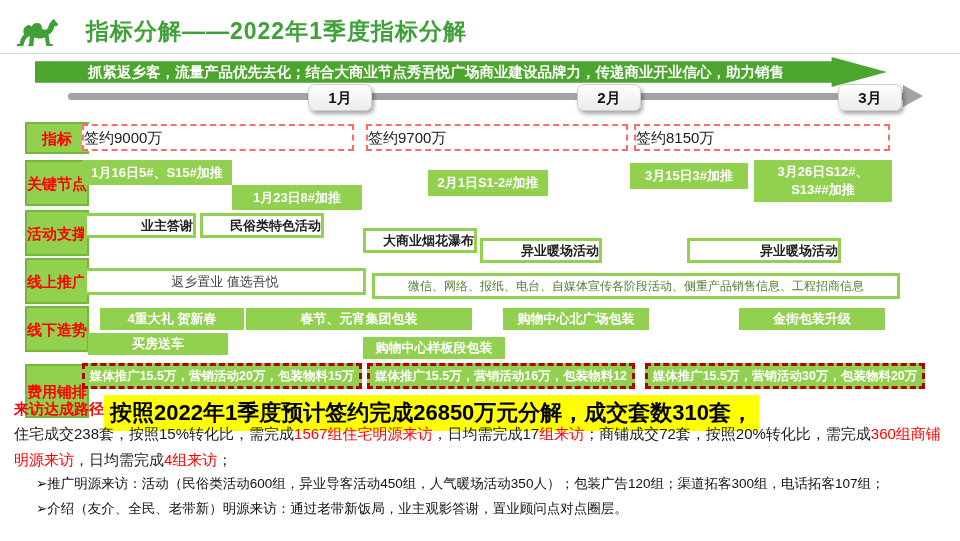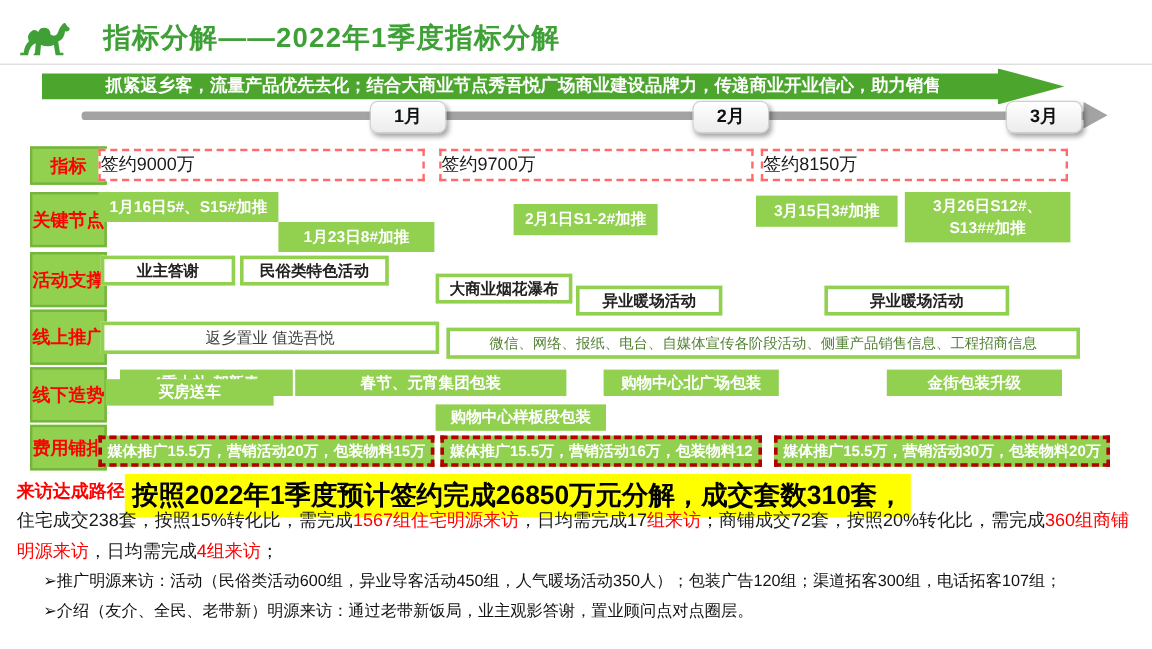--- a/index.html
+++ b/index.html
@@ -30,21 +30,21 @@
 
   .rlabel{left:25px;width:64px;background:var(--box-green);border:2px solid var(--label-border-green);
     color:var(--red-text);font-weight:bold;font-size:15px;display:flex;align-items:center;
     justify-content:center;text-align:center;line-height:19px;}
 
   .ind{background:#fff;border:2px dashed var(--ind-dash-red);color:var(--dark-text);
     font-size:15px;text-align:left;line-height:23px;height:27px;}
   .kn{background:var(--box-green);color:#fff;font-weight:bold;font-size:13px;
     display:flex;align-items:center;justify-content:center;text-align:center;line-height:18px;}
   .act{background:#fff;border:3px solid var(--box-green);color:#222;font-weight:bold;
-    font-size:13px;text-align:center;line-height:19px;height:25px;}
+    font-size:13px;text-align:right;line-height:19px;height:25px;}
   .onl{background:#fff;border:3px solid var(--box-green);text-align:center;}
   .off{background:var(--box-green);color:#fff;font-weight:bold;font-size:13px;
     text-align:center;line-height:22px;height:22px;}
   .bud{background:var(--box-green);border:3px dashed var(--budget-dash-red);color:#fff;
     font-weight:bold;font-size:12.5px;text-align:center;line-height:20px;height:26px;}
 
   .path-label{left:14px;top:400px;color:var(--red-text);font-weight:bold;font-size:15px;}
   .hl{left:104px;top:395px;background:var(--highlight-yellow);color:#000;font-weight:bold;
     font-size:22px;padding:3px 6px;}
   .para{left:14px;top:421px;width:936px;font-size:15px;color:var(--dark-text);line-height:26px;}
@@ -69,21 +69,21 @@
   <div class="abs tl-arrow"></div>
   <div class="abs month" style="left:308px">1月</div>
   <div class="abs month" style="left:577px">2月</div>
   <div class="abs month" style="left:838px">3月</div>
 
   <div class="abs rlabel" style="top:122px;height:32px">指标</div>
   <div class="abs rlabel" style="top:160px;height:46px">关键节点</div>
   <div class="abs rlabel" style="top:210px;height:46px">活动支撑</div>
   <div class="abs rlabel" style="top:258px;height:46px">线上推广</div>
   <div class="abs rlabel" style="top:306px;height:46px">线下造势</div>
-  <div class="abs rlabel" style="top:354px;height:38px">费用铺排</div>
+  <div class="abs rlabel" style="top:364px;height:54px">费用铺排</div>
 
   <div class="abs ind" style="left:82px;top:124px;width:272px">签约9000万</div>
   <div class="abs ind" style="left:366px;top:124px;width:262px">签约9700万</div>
   <div class="abs ind" style="left:634px;top:124px;width:256px">签约8150万</div>
 
   <div class="abs kn" style="left:82px;top:160px;width:150px;height:25px">1月16日5#、S15#加推</div>
   <div class="abs kn" style="left:232px;top:185px;width:130px;height:25px">1月23日8#加推</div>
   <div class="abs kn" style="left:428px;top:170px;width:120px;height:26px">2月1日S1-2#加推</div>
   <div class="abs kn" style="left:630px;top:163px;width:118px;height:26px">3月15日3#加推</div>
   <div class="abs kn" style="left:754px;top:160px;width:138px;height:42px;padding:1px 6px">3月26日S12#、S13##加推</div>
@@ -92,21 +92,21 @@
   <div class="abs act" style="left:200px;top:213px;width:124px">民俗类特色活动</div>
   <div class="abs act" style="left:363px;top:228px;width:114px">大商业烟花瀑布</div>
   <div class="abs act" style="left:480px;top:238px;width:122px">异业暖场活动</div>
   <div class="abs act" style="left:687px;top:238px;width:154px">异业暖场活动</div>
 
   <div class="abs onl" style="left:84px;top:268px;width:282px;height:27px;font-size:13px;color:#404040;line-height:21px">返乡置业 值选吾悦</div>
   <div class="abs onl" style="left:372px;top:273px;width:528px;height:26px;font-size:12px;color:var(--online-text-green);line-height:20px">微信、网络、报纸、电台、自媒体宣传各阶段活动、侧重产品销售信息、工程招商信息</div>
 
   <div class="abs off" style="left:100px;top:308px;width:144px">4重大礼 贺新春</div>
   <div class="abs off" style="left:246px;top:308px;width:226px">春节、元宵集团包装</div>
-  <div class="abs off" style="left:88px;top:316px;width:140px">买房送车</div>
+  <div class="abs off" style="left:88px;top:333px;width:140px">买房送车</div>
   <div class="abs off" style="left:363px;top:337px;width:142px">购物中心样板段包装</div>
   <div class="abs off" style="left:503px;top:308px;width:146px">购物中心北广场包装</div>
   <div class="abs off" style="left:739px;top:308px;width:146px">金街包装升级</div>
 
   <div class="abs bud" style="left:82px;top:363px;width:280px">媒体推广15.5万，营销活动20万，包装物料15万</div>
   <div class="abs bud" style="left:367px;top:363px;width:268px">媒体推广15.5万，营销活动16万，包装物料12万</div>
   <div class="abs bud" style="left:645px;top:363px;width:280px">媒体推广15.5万，营销活动30万，包装物料20万</div>
 
   <div class="abs path-label">来访达成路径：</div>
   <div class="abs hl">按照2022年1季度预计签约完成26850万元分解，成交套数310套，</div>

